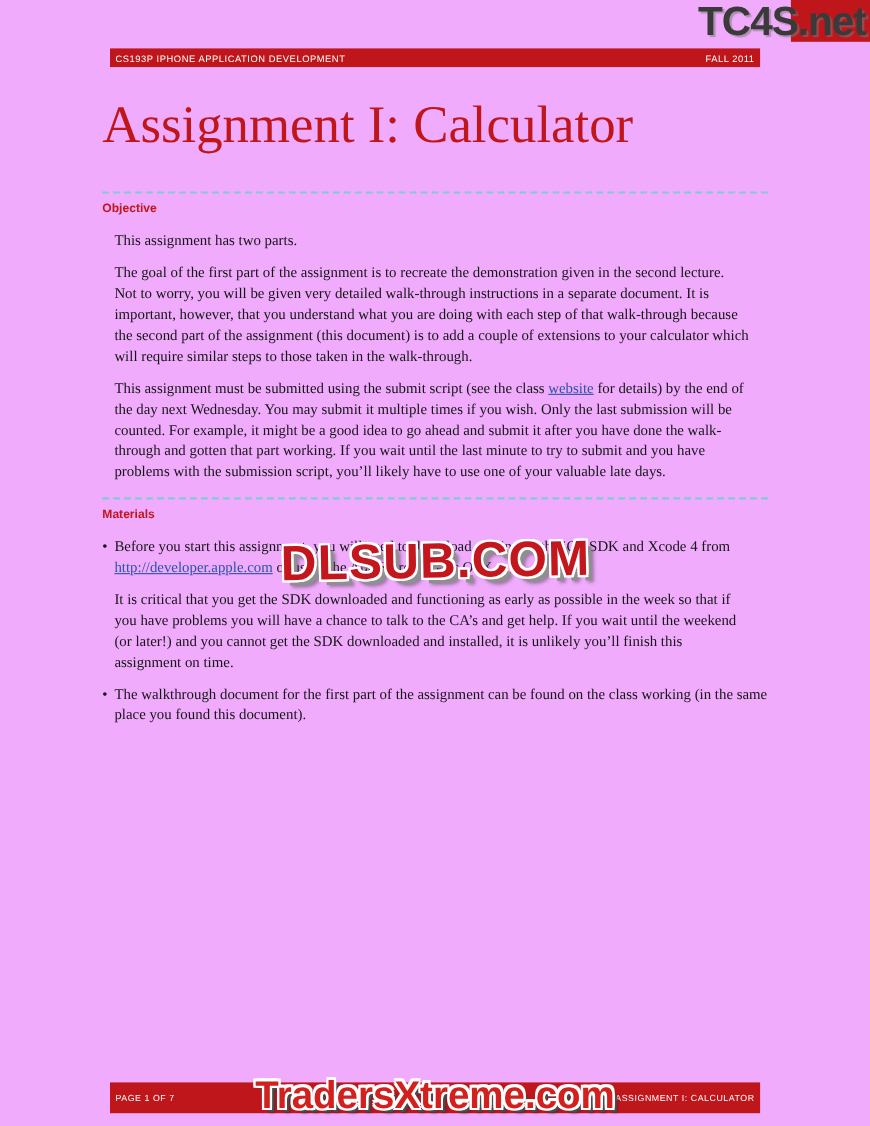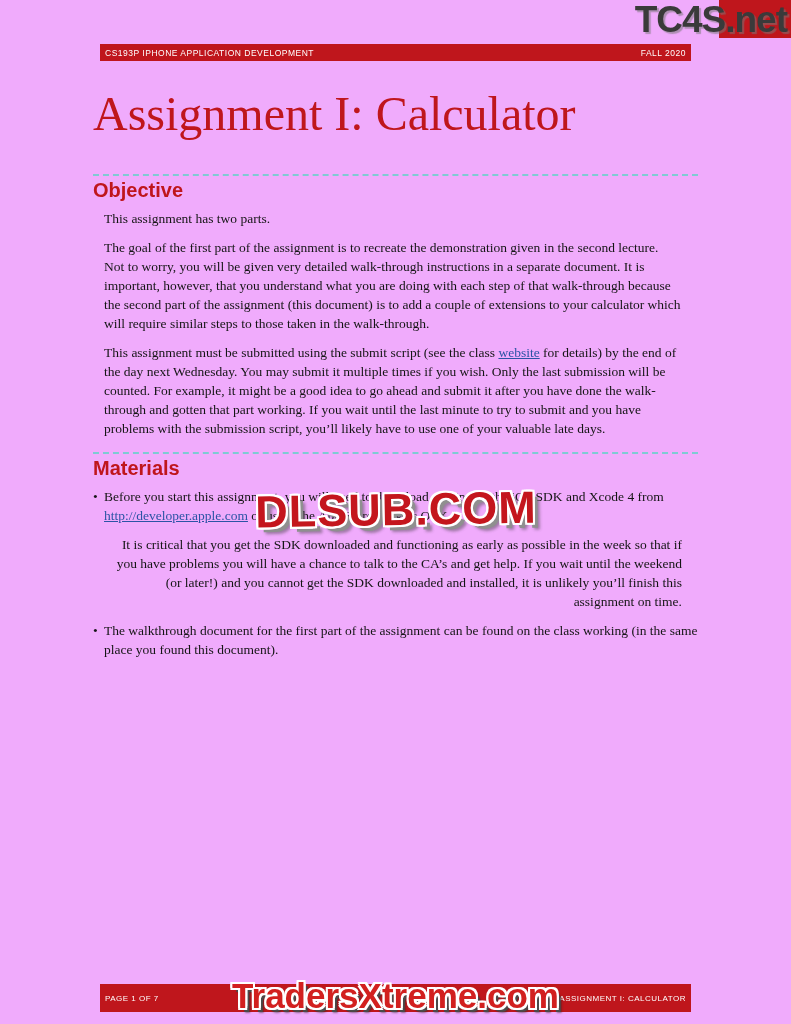--- a/index.html
+++ b/index.html
@@ -47,29 +47,29 @@
   .doc-title{
     font-family:"Liberation Serif", serif;font-weight:normal;
     color:var(--red);font-size:48px;line-height:52px;
     margin:0 0 34px 0;letter-spacing:0;
   }
   .divider{border-top:2px dashed var(--teal);height:0;margin:0 0 6px 0;}
   .divider.second{margin-top:14px;}
 
   .sec-heading{
     font-family:"Liberation Sans", sans-serif;font-weight:bold;
-    color:var(--red);font-size:20px;line-height:17px;margin:2px 0 10px 0;
+    color:var(--red);font-size:11px;line-height:17px;margin:2px 0 10px 0;
   }
   .body-p{
     font-size:13.5px;line-height:19px;margin:0 16px 10px 11px;
   }
   .bullet-item{display:flex;font-size:13.5px;line-height:19px;margin:0 0 10px 0;}
   .bullet{flex:none;width:11px;}
   .bullet-text{flex:1;}
-  .sub-p{margin-left:11px;text-align:right;}
+  .sub-p{margin-left:11px;}
   a.link{color:var(--link);text-decoration:underline;cursor:pointer;}
 
   
   .wm-dlsub{
     position:absolute;top:484px;left:50%;transform:translateX(-50%) rotate(-1deg);
     font-family:"Liberation Sans", sans-serif;font-weight:bold;
     font-size:45px;letter-spacing:1px;color:#c4161d;white-space:nowrap;z-index:6;
     text-shadow:
       -2px -2px 0 #fff, 2px -2px 0 #fff, -2px 2px 0 #fff, 2px 2px 0 #fff,
       0 -2px 0 #fff, 0 2px 0 #fff, -2px 0 0 #fff, 2px 0 0 #fff,
@@ -91,21 +91,21 @@
 
 <div class="page">
 
   <div class="tc4s">
     <div class="tc4s-red"></div>
     <span class="tc4s-text">TC4S.net</span>
   </div>
 
   <div class="bar header-bar">
     <span>CS193P IPHONE APPLICATION DEVELOPMENT</span>
-    <span>FALL 2020</span>
+    <span>FALL 2011</span>
   </div>
 
   <div class="content">
     <h1 class="doc-title">Assignment I: Calculator</h1>
 
     <div class="divider"></div>
     <h2 class="sec-heading">Objective</h2>
 
     <p class="body-p">This assignment has two parts.</p>
 

